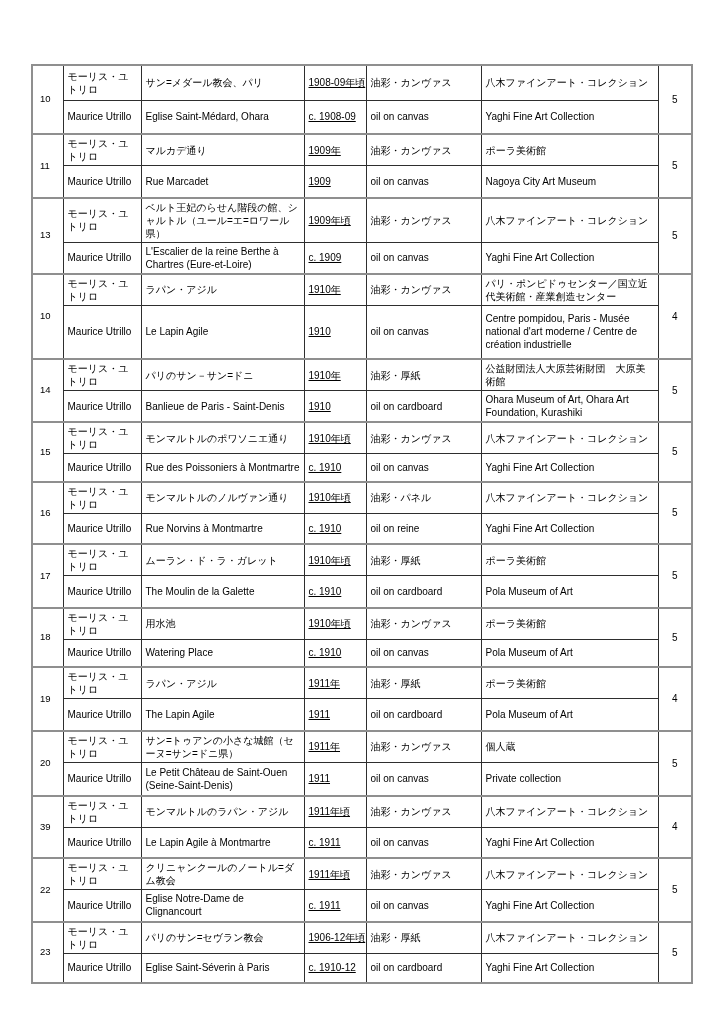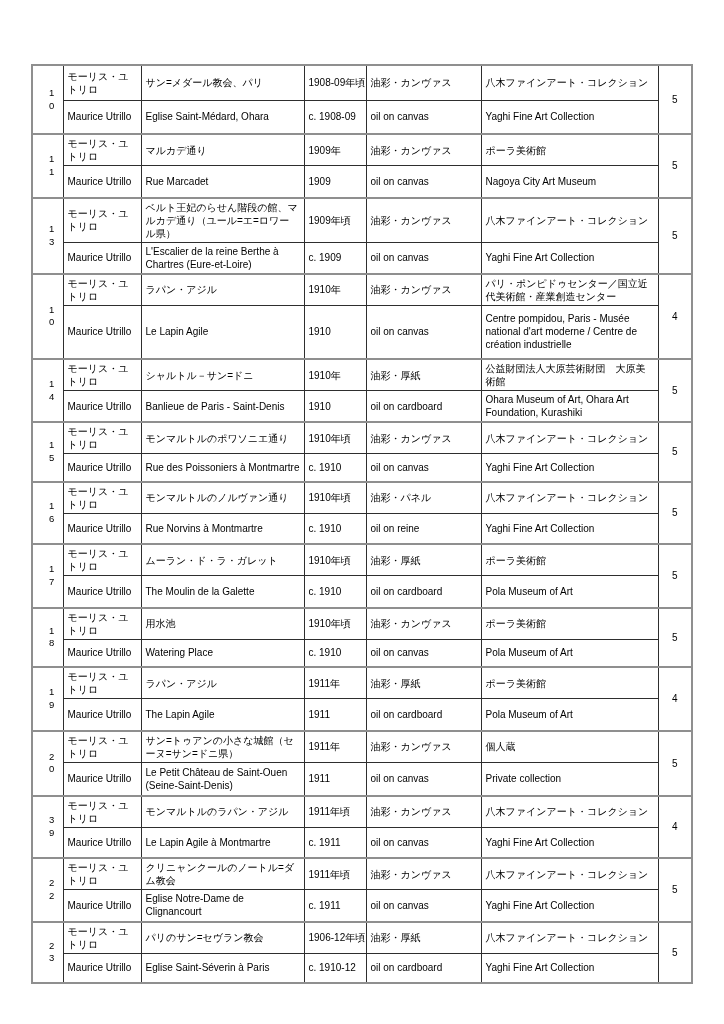--- a/index.html
+++ b/index.html
@@ -11,23 +11,23 @@
     border:2px solid #8f8f8f;
     font-size:10px;line-height:1.3;
   }
   td{
     border-left:1px solid #2e2e2e;border-right:1px solid #2e2e2e;
     padding:2px 4px;vertical-align:middle;
     overflow:hidden;word-wrap:break-word;
   }
   tr.grp td{border-top:2px solid #8f8f8f;}
   tr.sub td{border-top:1px solid #2e2e2e;}
-  td.c-no{padding-left:16px;text-align:left;font-size:9.5px;}
+  td.c-no{padding-left:7px;text-align:left;font-size:9.5px;}
   td.c-score{text-align:center;font-size:10px;}
-  td.c-date{white-space:nowrap;}
+  td.c-date{white-space:nowrap;text-decoration:underline;}
 </style>
 </head>
 <body>
 
 <div class="page">
   <table class="art">
     <colgroup>
       <col style="width:31px">
         <col style="width:78px">
         <col style="width:163px">
@@ -65,21 +65,21 @@
         <tr class="sub" style="height: 32px;">
           <td>Maurice Utrillo</td>
           <td>Rue Marcadet</td>
           <td class="c-date">1909</td>
           <td>oil on canvas</td>
           <td>Nagoya City Art Museum</td>
         </tr>
         <tr class="grp" style="height: 26px;">
           <td class="c-no" rowspan="2">13</td>
           <td>モーリス・ユトリロ</td>
-          <td>ベルト王妃のらせん階段の館、マルカデ通り（ユール=エ=ロワール県）</td>
+          <td>ベルト王妃のらせん階段の館、シャルトル（ユール=エ=ロワール県）</td>
           <td class="c-date">1909年頃</td>
           <td>油彩・カンヴァス</td>
           <td>八木ファインアート・コレクション</td>
           <td class="c-score" rowspan="2">5</td>
         </tr>
         <tr class="sub" style="height: 30px;">
           <td>Maurice Utrillo</td>
           <td>L'Escalier de la reine Berthe à Chartres (Eure-et-Loire)</td>
           <td class="c-date">c. 1909</td>
           <td>oil on canvas</td>
@@ -97,21 +97,21 @@
         <tr class="sub" style="height: 54px;">
           <td>Maurice Utrillo</td>
           <td>Le Lapin Agile</td>
           <td class="c-date">1910</td>
           <td>oil on canvas</td>
           <td>Centre pompidou, Paris - Musée national d'art moderne /  Centre de création industrielle</td>
         </tr>
         <tr class="grp" style="height: 28px;">
           <td class="c-no" rowspan="2">14</td>
           <td>モーリス・ユトリロ</td>
-          <td>シャルトル－サン=ドニ</td>
+          <td>パリのサン－サン=ドニ</td>
           <td class="c-date">1910年</td>
           <td>油彩・厚紙</td>
           <td>公益財団法人大原芸術財団　大原美術館</td>
           <td class="c-score" rowspan="2">5</td>
         </tr>
         <tr class="sub" style="height: 29px;">
           <td>Maurice Utrillo</td>
           <td>Banlieue de Paris - Saint-Denis</td>
           <td class="c-date">1910</td>
           <td>oil on cardboard</td>

